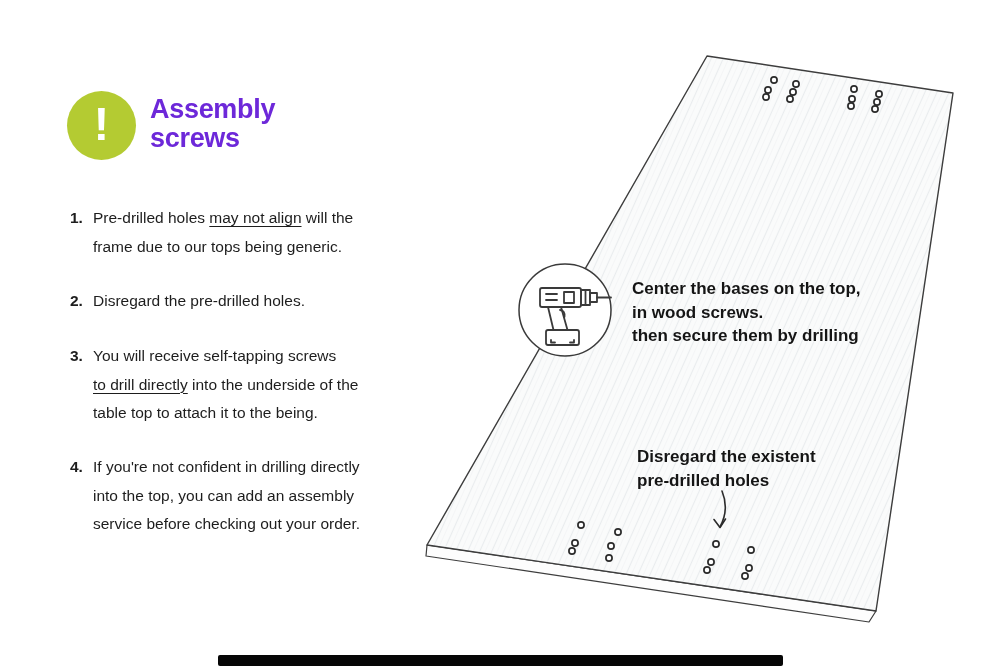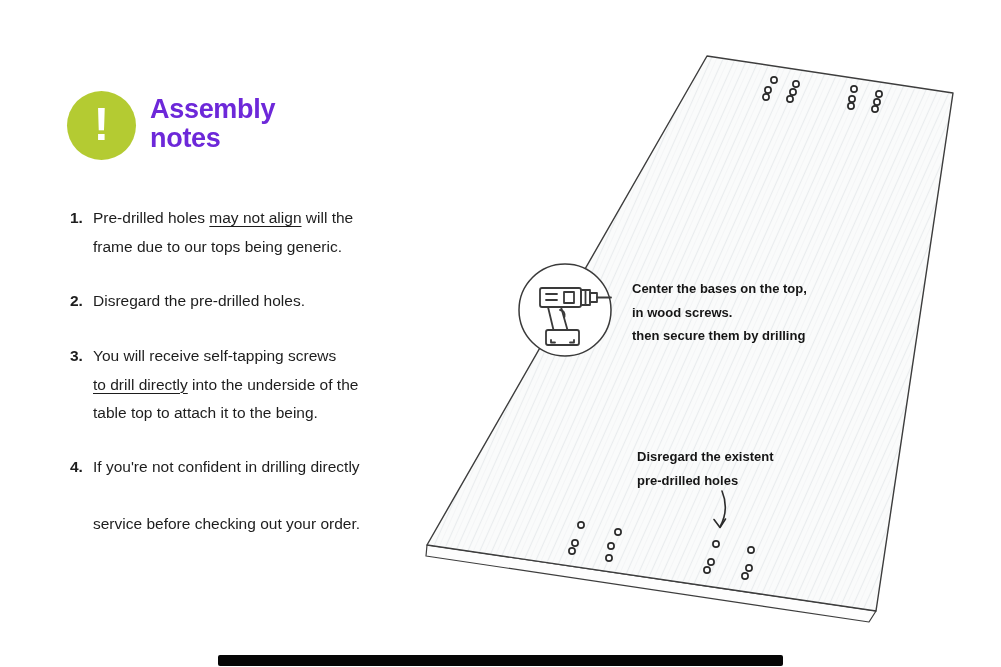--- a/index.html
+++ b/index.html
@@ -28,21 +28,21 @@
   #notes-list{position:absolute;left:0;top:0;width:0;height:0;}
   .note-item{
     position:absolute;left:70px;width:345px;display:flex;
     font-size:15.5px;line-height:28.5px;color:#1d1d1d;
   }
   .note-num{font-weight:bold;width:23px;flex:none;}
   .note-body u{text-underline-offset:3px;text-decoration-thickness:1.3px;}
   .n0{top:204px}.n1{top:287px}.n2{top:342px}.n3{top:453px}
 
   
-  .ann{position:absolute;font-weight:bold;font-size:13px;line-height:23.5px;color:#151515;}
+  .ann{position:absolute;font-weight:bold;font-size:17px;line-height:23.5px;color:#151515;}
   #ann-center{left:632px;top:277px;}
   #ann-disregard{left:637px;top:445px;}
 
   
   .board-top{fill:url(#grain);stroke:#3d3d3d;stroke-width:1.4;stroke-linejoin:round;}
   .board-front{fill:#fdfdfd;stroke:#3d3d3d;stroke-width:1.2;stroke-linejoin:round;}
   .board-side{fill:#6f6f6f;stroke:none;}
   .hole{fill:#ffffff;stroke:#2b2b2b;stroke-width:1.7;}
   .arrow{fill:none;stroke:#2c2c2c;stroke-width:1.6;stroke-linecap:round;stroke-linejoin:round;}
   .drill-circle{fill:#ffffff;stroke:#3a3a3a;stroke-width:1.5;}
@@ -116,39 +116,39 @@
       <path d="M551,340 v2.5 h4 M574,340 v2.5 h-4"></path>
     </g>
   </g>
 </svg>
 
 <div class="badge" style="background: rgb(180, 203, 50);">
   <span style="color: rgb(255, 255, 255);">!</span>
 </div>
 <div class="title">
   <div>Assembly</div>
-  <div>notes</div>
+  <div>screws</div>
 </div>
 
 <div id="notes-list">
     <div class="note-item n0">
       <span class="note-num">1.</span>
       <span class="note-body"><span>Pre-drilled holes </span><u>may not align</u><span> will the</span><br><span>frame due to our tops being generic.</span></span>
     </div>
     <div class="note-item n1">
       <span class="note-num">2.</span>
       <span class="note-body"><span>Disregard the pre-drilled holes.</span></span>
     </div>
     <div class="note-item n2">
       <span class="note-num">3.</span>
       <span class="note-body"><span>You will receive self-tapping screws</span><br><u>to drill directly</u><span> into the underside of the</span><br><span>table top to attach it to the being.</span></span>
     </div>
     <div class="note-item n3">
       <span class="note-num">4.</span>
-      <span class="note-body"><span>If you're not confident in drilling directly</span><br><br><span>service before checking out your order.</span></span>
+      <span class="note-body"><span>If you're not confident in drilling directly</span><br><span>into the top, you can add an assembly</span><br><span>service before checking out your order.</span></span>
     </div>
   </div>
 
 <div class="ann" id="ann-center">
   <div>Center the bases on the top,</div>
   <div>in wood screws.</div>
   <div>then secure them by drilling</div>
 </div>
 <div class="ann" id="ann-disregard">
   <div>Disregard the existent</div>

